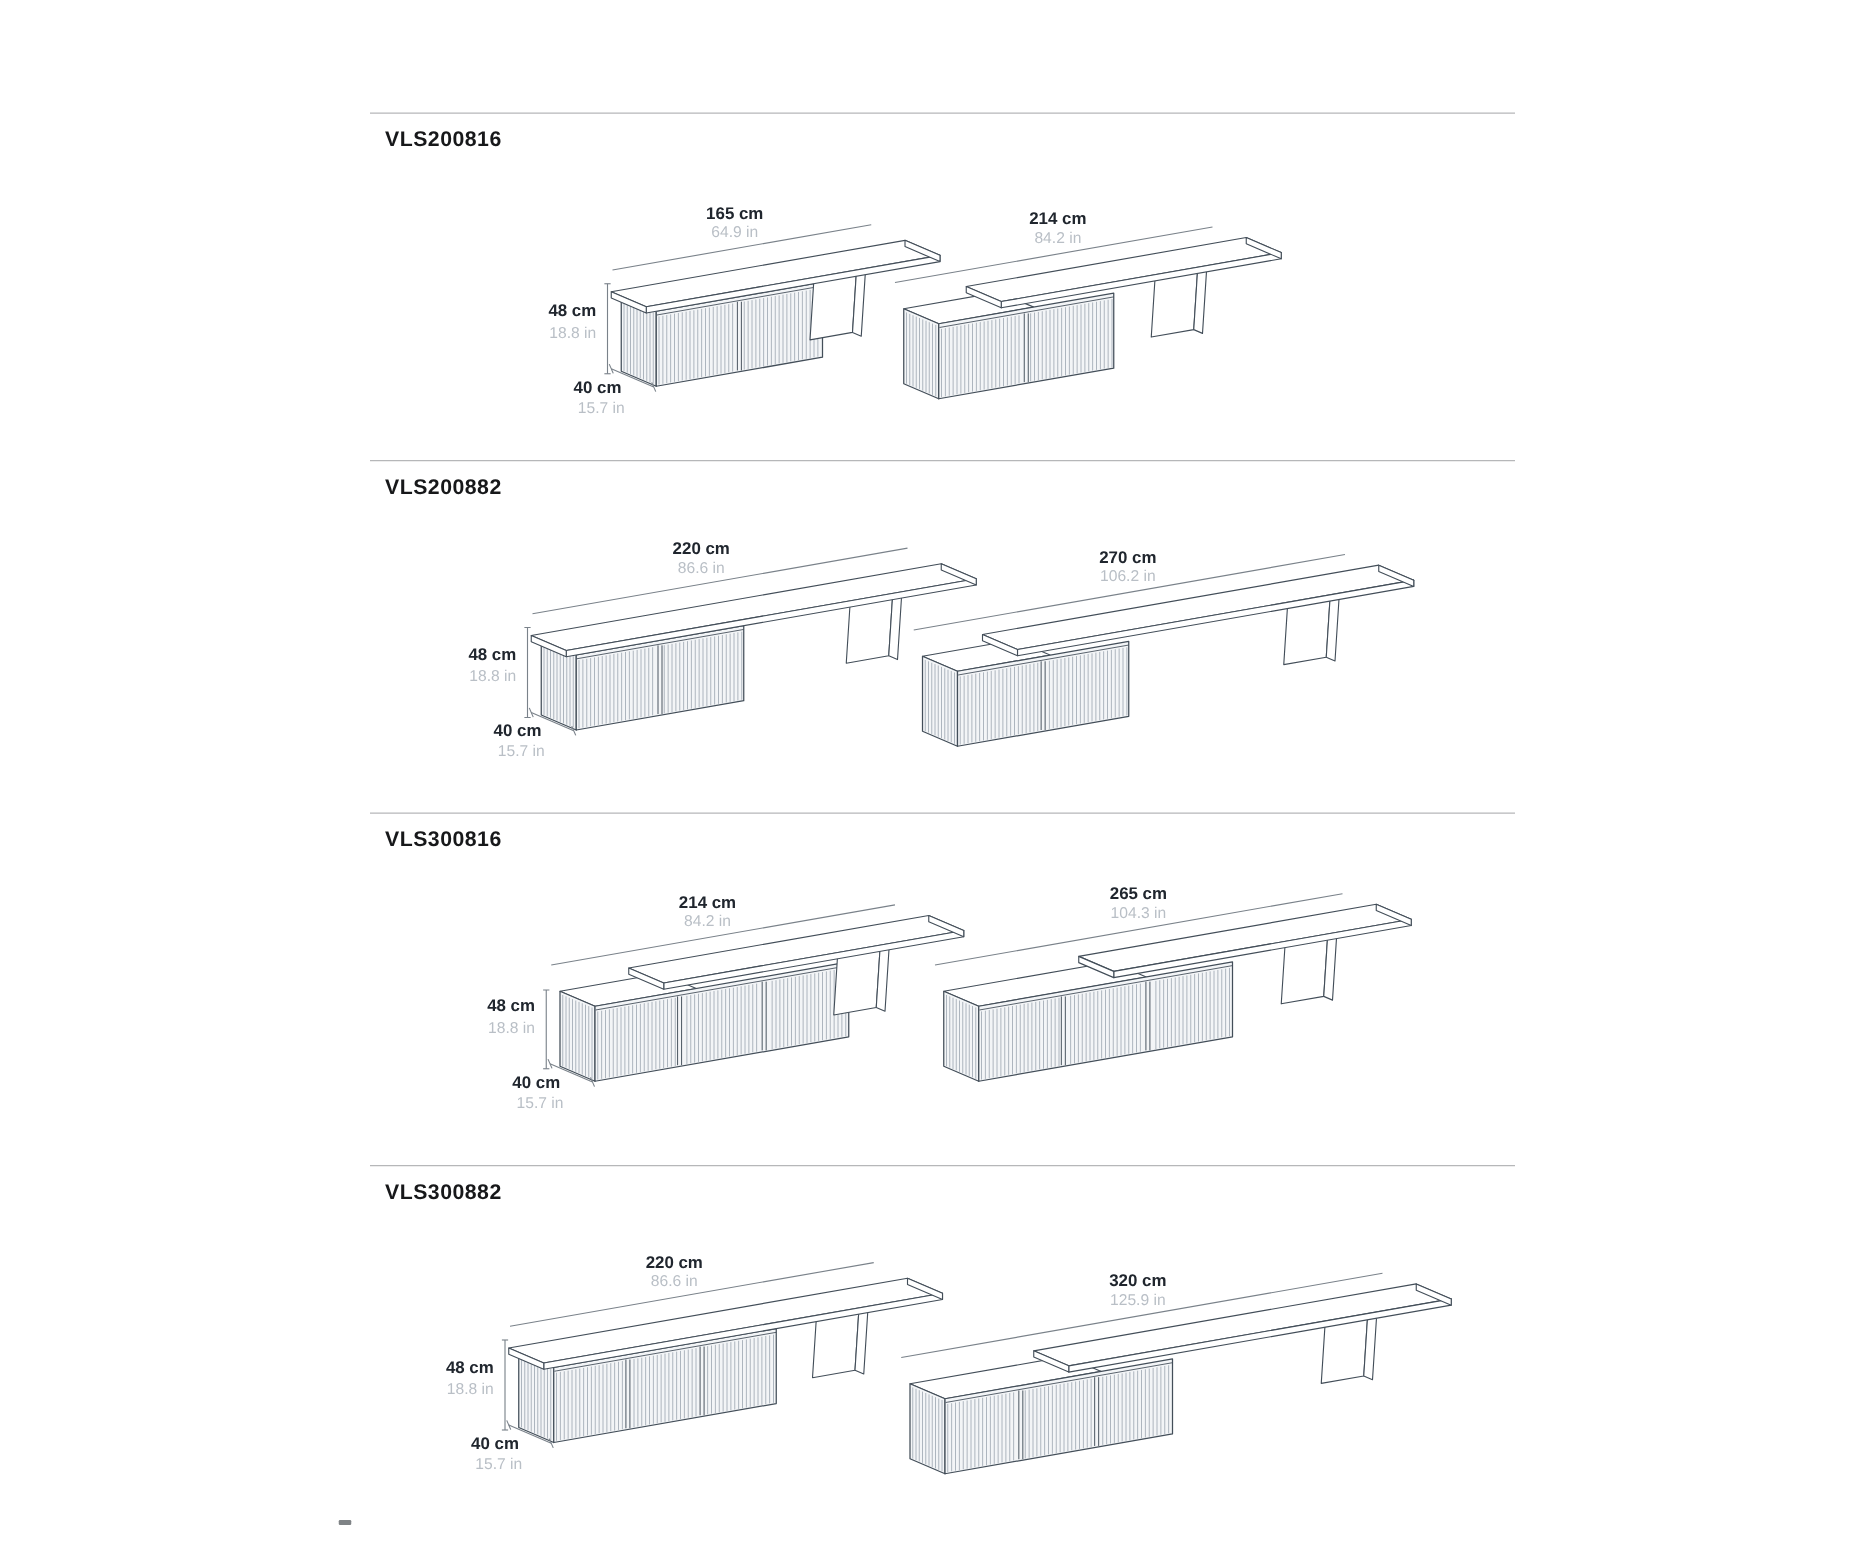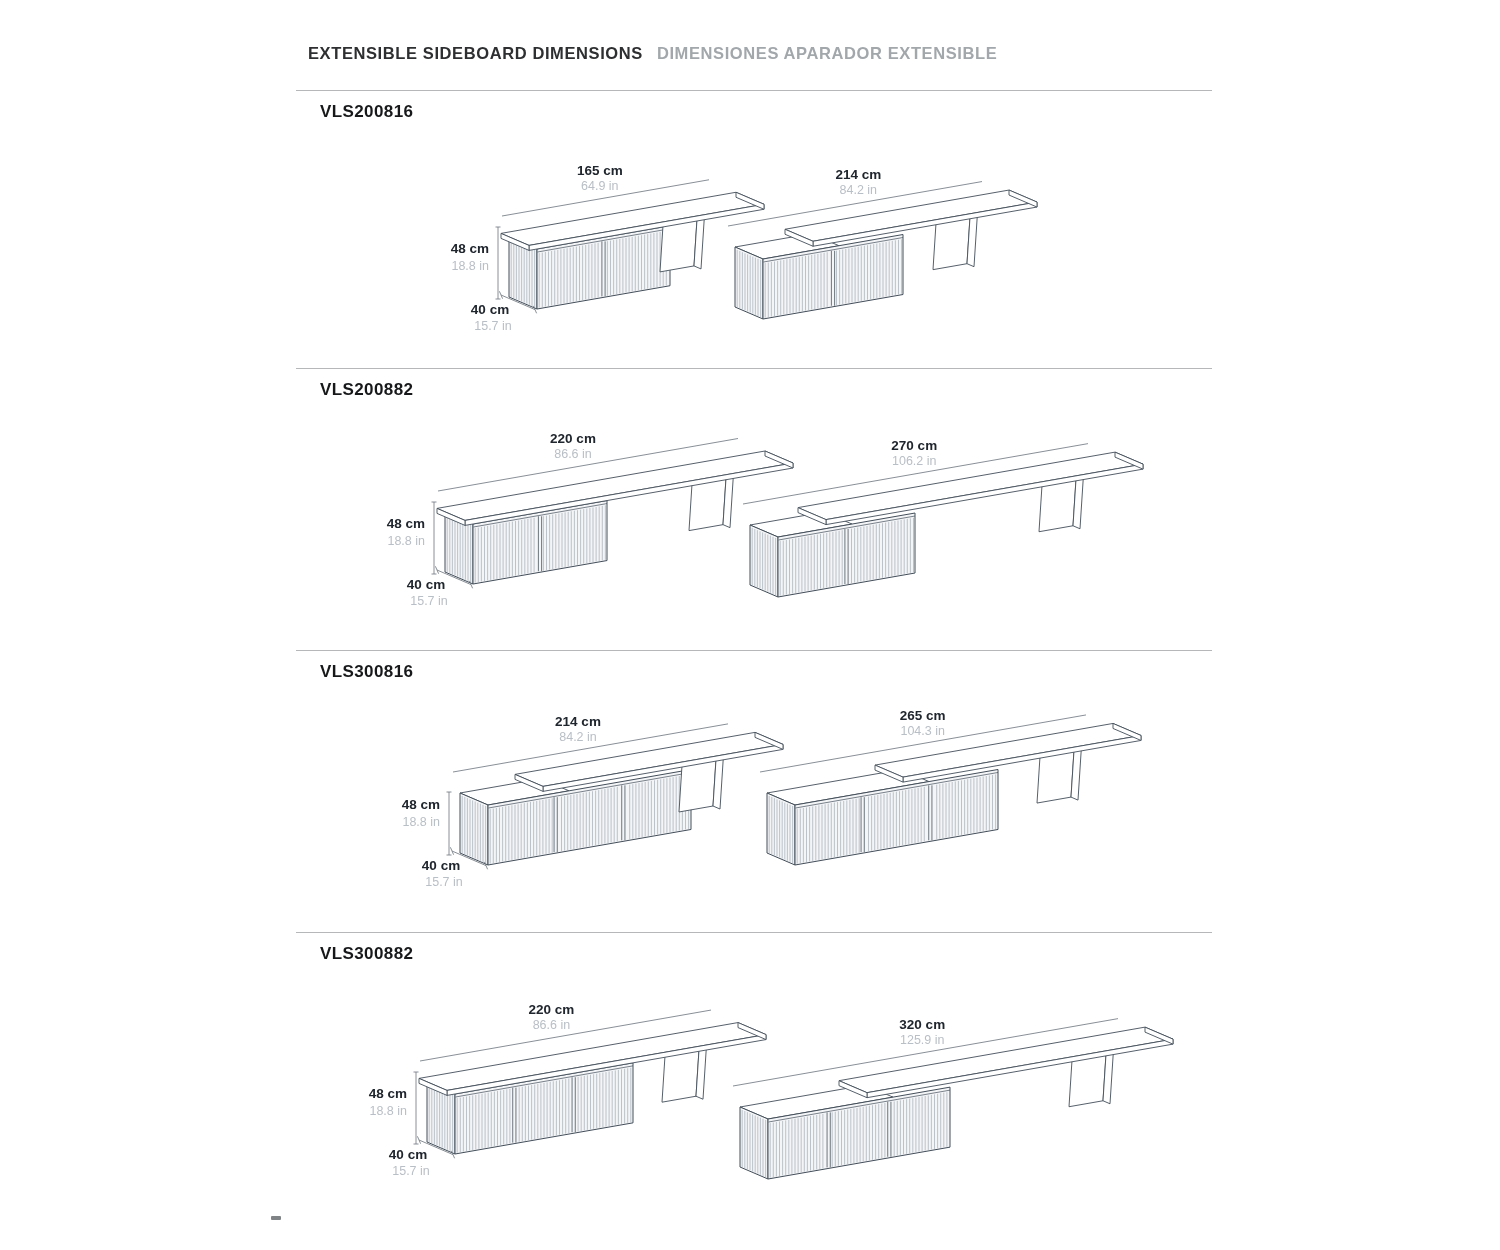--- a/index.html
+++ b/index.html
@@ -2,36 +2,33 @@
 <html><head>
 <meta charset="utf-8">
 <style>
   html,body{margin:0;padding:0;background:#ffffff;}
   body{width:1500px;height:1250px;font-family:"Liberation Sans",sans-serif;}
   .page{position:relative;width:1500px;height:1250px;background:#fff;overflow:hidden;}
   .header{position:absolute;left:308px;top:44px;white-space:nowrap;}
   .title-en{font-size:16.5px;font-weight:bold;letter-spacing:.6px;color:#2d2f31;}
   .title-es{font-size:16.5px;font-weight:bold;letter-spacing:.6px;color:#a2a7ab;margin-left:14px;}
   .rule{position:absolute;left:296px;width:916px;height:1px;background:#b6b7b9;}
-  section.product{position:absolute;left:12px;width:1233px;}
+  section.product{position:absolute;left:0;width:1233px;}
   section.product h2{position:absolute;left:308px;top:12px;margin:0;font-size:17px;font-weight:bold;color:#17181a;letter-spacing:.4px;}
   section.product svg{position:absolute;left:0;top:45px;display:block;}
   svg text{font-family:"Liberation Sans",sans-serif;}
   text.cm{font-size:13.5px;font-weight:bold;}
   text.in{font-size:12.5px;}
   .stray-mark{position:absolute;left:271px;top:1216px;width:10px;height:4px;background:#5f6468;opacity:.8;border-radius:1px;}
 </style>
 </head>
 <body>
 
 <div class="page">
 
-  <div class="header">
-    <span class="title-en">EXTENSIBLE SIDEBOARD DIMENSIONS</span><span class="title-es">DIMENSIONES APARADOR EXTENSIBLE</span>
-  </div>
 
   <div class="rule" style="top:90px"></div>
   <div class="rule" style="top:368px"></div>
   <div class="rule" style="top:650px"></div>
   <div class="rule" style="top:932px"></div>
 
   <section class="product" style="top:90px;height:278px">
     <h2>VLS200816</h2>
     <svg id="svg-0" width="1500" height="233" viewBox="0 135 1500 233">
         <polygon points="497,237 525,249 525,309 497,297" fill="#f3f5f7" stroke="#434e59" stroke-width="1" stroke-linejoin="round"></polygon>

